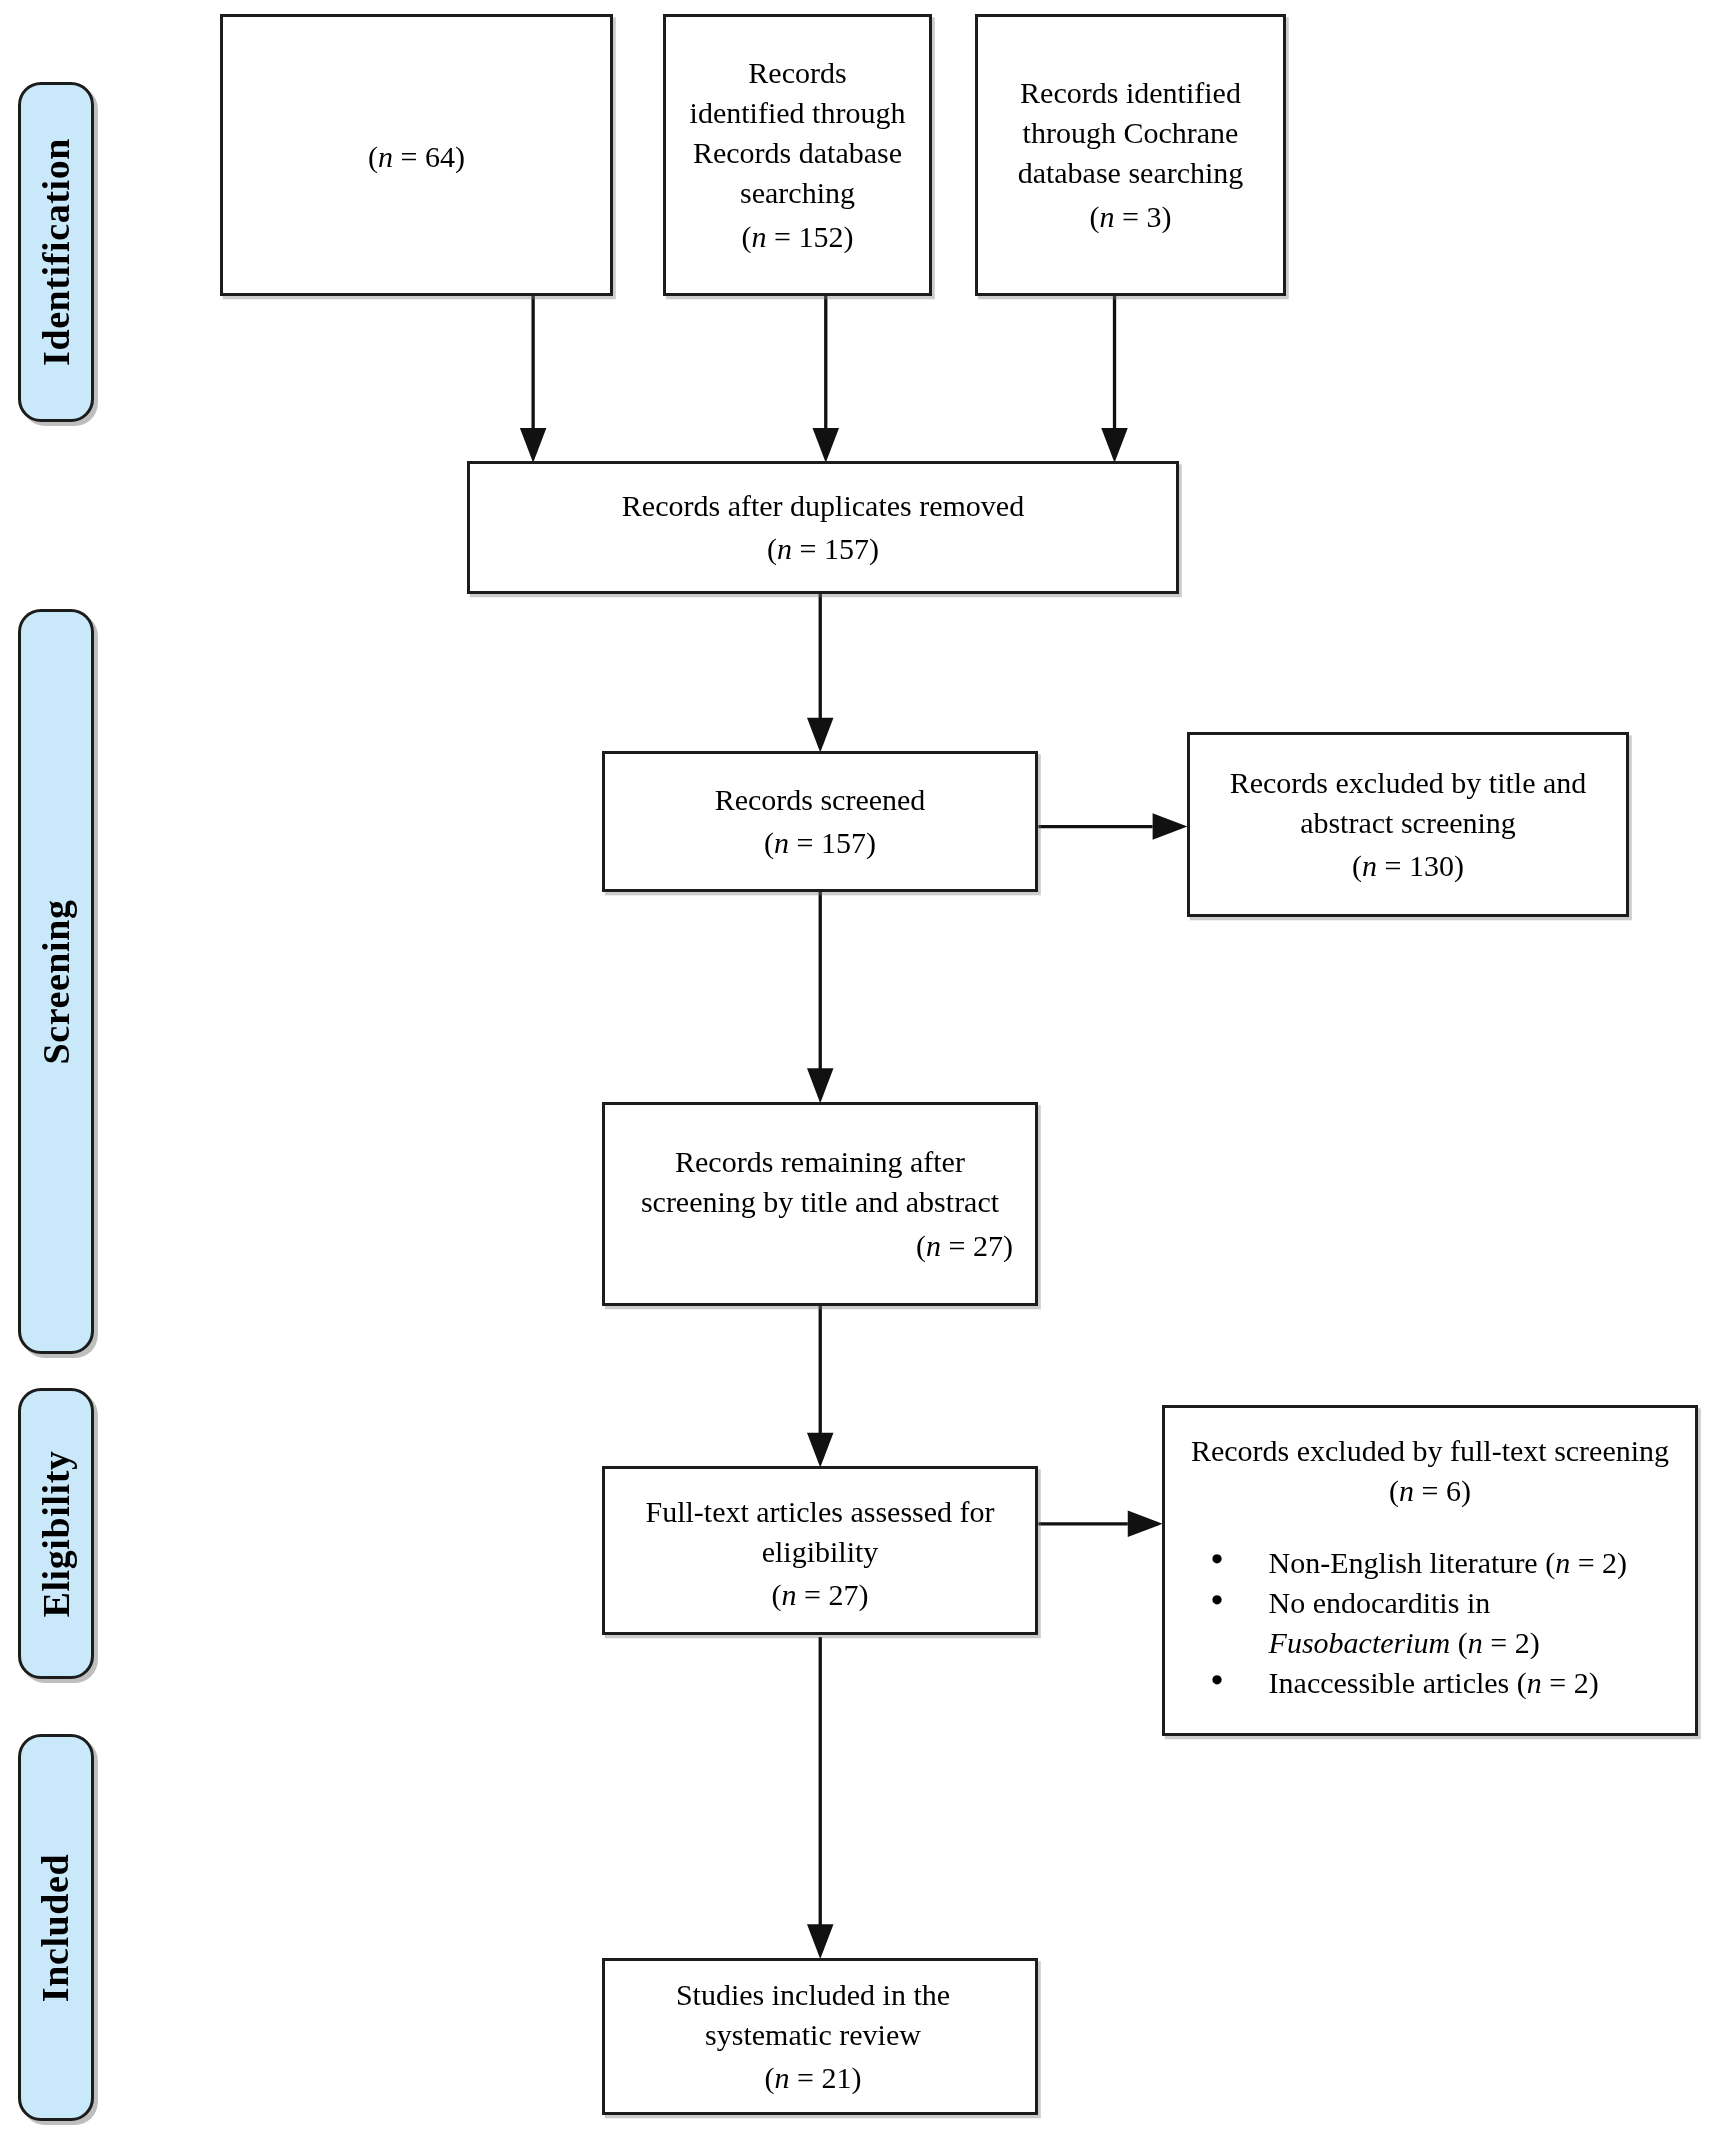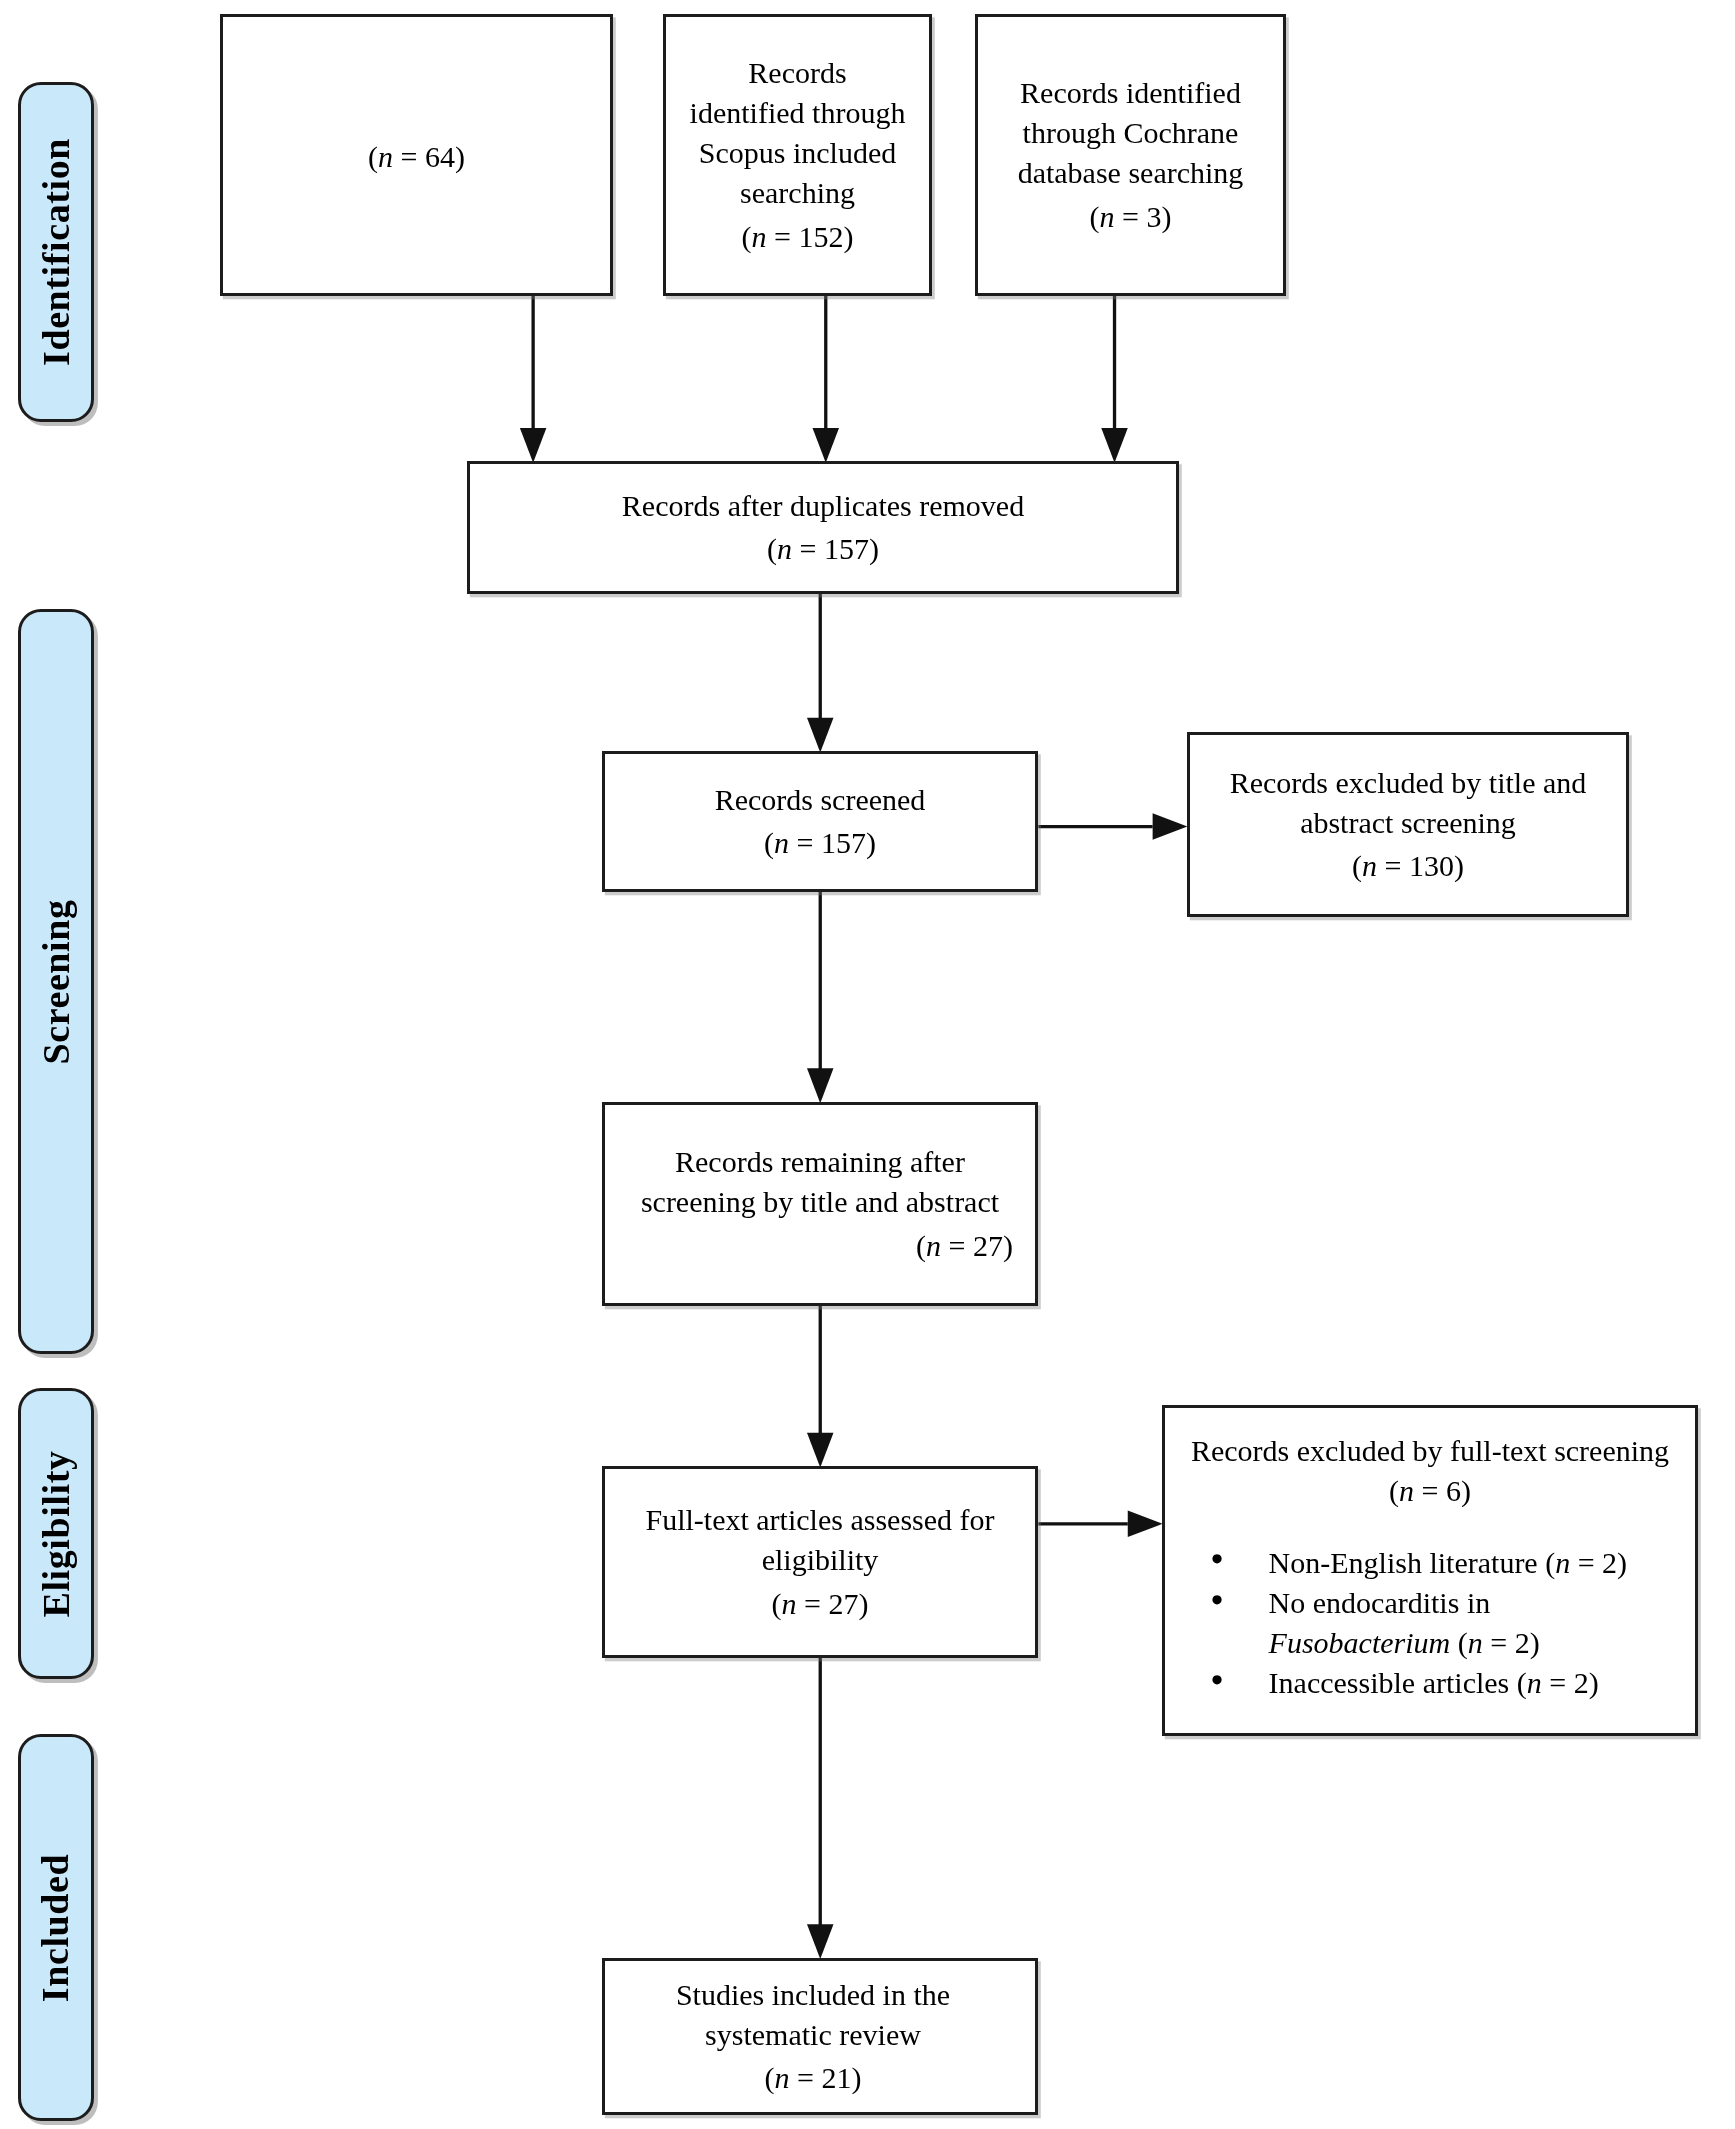--- a/index.html
+++ b/index.html
@@ -101,21 +101,21 @@
     <span>Eligibility</span>
   </div>
   <div class="stage" style="left:17.7px; top:1734px; height:387px;">
     <span>Included</span>
   </div>
 
   <div class="box" style="left:220px; top:14px; width:393px; height:282px;">
     <div class="count">(<i>n</i> = 64)</div>
   </div>
   <div class="box" style="left:663px; top:14px; width:269px; height:282px;">
-    <div>Records identified through Scopus included searching</div>
+    <div>Records identified through Records database searching</div>
     <div class="count">(<i>n</i> = 152)</div>
   </div>
   <div class="box" style="left:975px; top:14px; width:311px; height:282px;">
     <div>Records identified through Cochrane database searching</div>
     <div class="count">(<i>n</i> = 3)</div>
   </div>
 
   <div class="box" style="left:467px; top:461px; width:712px; height:133px;">
     <div>Records after duplicates removed</div>
     <div class="count">(<i>n</i> = 157)</div>
@@ -129,21 +129,21 @@
   <div class="box" style="left:1187px; top:732px; width:442px; height:185px;">
     <div>Records excluded by title and abstract screening</div>
     <div class="count">(<i>n</i> = 130)</div>
   </div>
 
   <div class="box" style="left:602px; top:1102px; width:436px; height:204px;align-items:flex-end;">
     <div>Records remaining after screening by title and abstract</div>
     <div class="count">(<i>n</i> = 27)</div>
   </div>
 
-  <div class="box" style="left:602px; top:1466px; width:436px; height:192px;">
+  <div class="box" style="left:602px; top:1466px; width:436px; height:169px;justify-content:flex-end;">
     <div>Full-text articles assessed for eligibility</div>
     <div class="count">(<i>n</i> = 27)</div>
   </div>
 
   <div class="box listbox" style="left:1162px; top:1405px; width:536px; height:331px;gap:28px;">
     <div class="ltitle">Records excluded by full-text screening (<i>n</i> = 6)</div>
     <ul>
       <li>Non-English literature (<i>n</i> = 2)</li>
       <li>No endocarditis in <i>Fusobacterium</i> (<i>n</i> = 2)</li>
       <li>Inaccessible articles (<i>n</i> = 2)</li>

